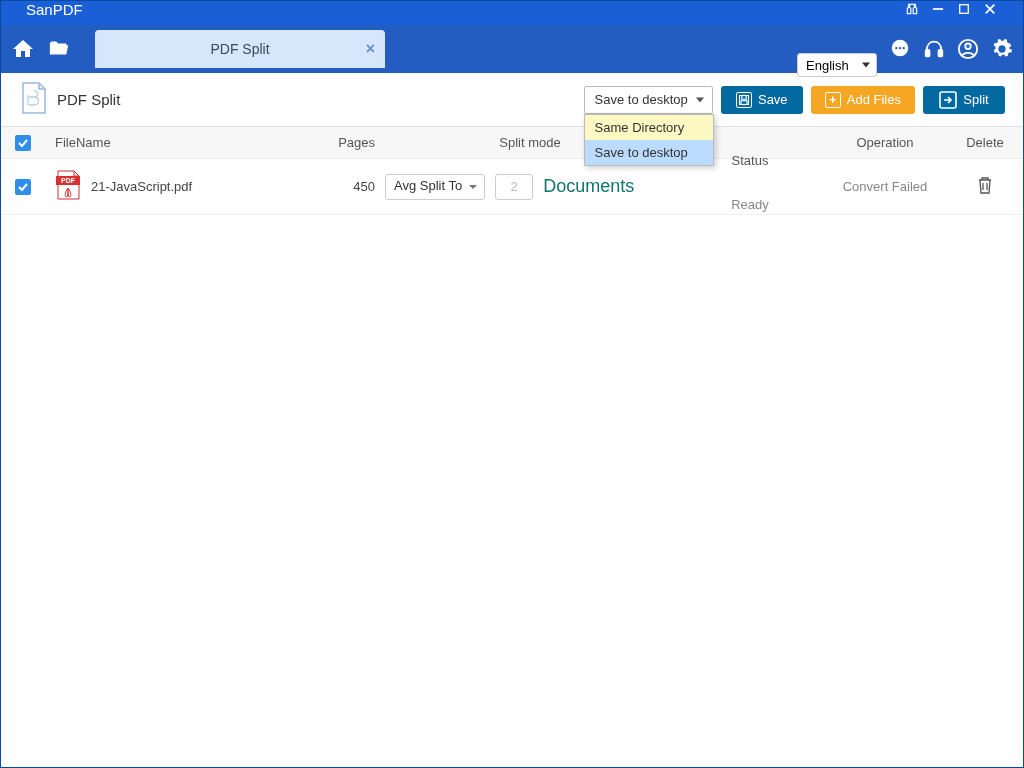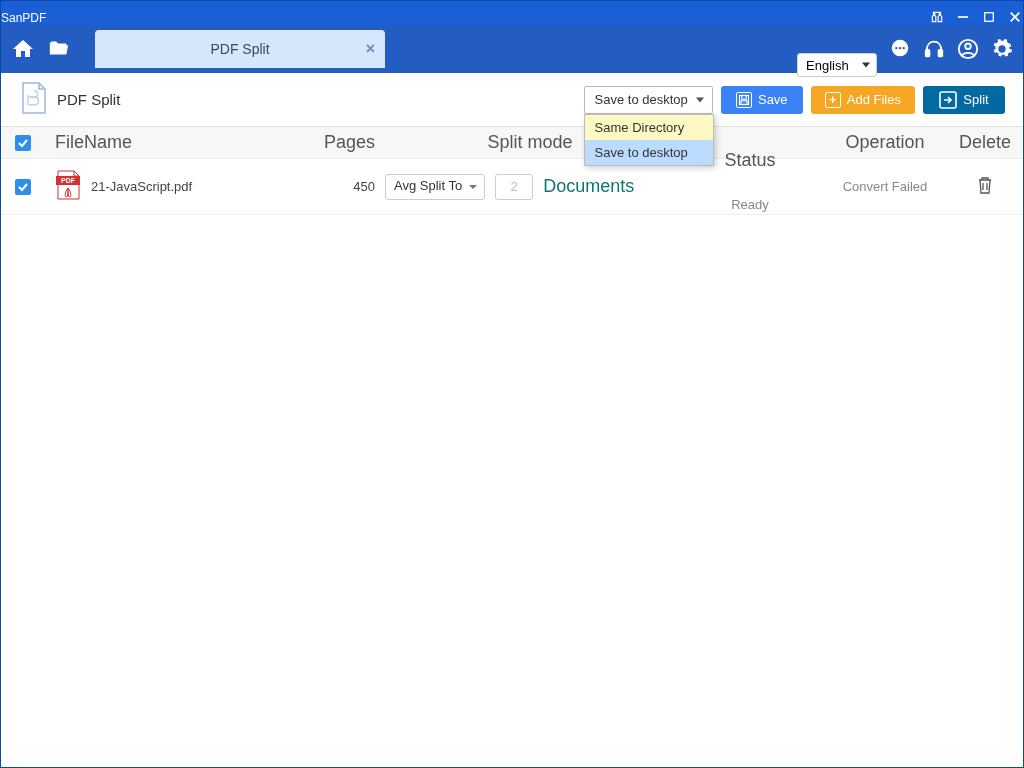--- a/index.html
+++ b/index.html
@@ -1,18 +1,18 @@
 <!DOCTYPE html>
 <html><head>
 <meta charset="utf-8">
 <style>
   * { box-sizing: border-box; margin: 0; padding: 0; font-family: "Segoe UI", Arial, sans-serif; }
   body { width: 1024px; height: 768px; overflow: hidden; background: #fff; border: 1px solid #0a4aa0; }
   
-  .titlebar { height: 24px; background: #1a5fd6; display: flex; align-items: flex-end; padding: 0 0; color: #fff; font-size: 12px; }
+  .titlebar { height: 24px; background: #1a5fd6; display: flex; align-items: flex-start; padding: 0 25px; color: #fff; font-size: 15px; }
   .titlebar-title { flex: 1; }
   .titlebar-controls { display: flex; gap: 10px; align-items: center; }
   .titlebar-controls span { cursor: pointer; display: inline-flex; align-items: center; justify-content: center; width: 16px; height: 16px; }
   
   .header { height: 48px; background: #245dc1; display: flex; align-items: center; padding: 0 10px; }
   .header-left { display: flex; align-items: center; gap: 12px; }
   .home-icon, .folder-icon { width: 24px; height: 24px; color: #fff; cursor: pointer; }
   .tab { margin-left: 12px; background: #d6e6fb; height: 38px; min-width: 290px; display: flex; align-items: center; justify-content: center; position: relative; border-radius: 4px 4px 0 0; padding: 0 30px; cursor: default; align-self: flex-end; }
   .tab-label { color: #3a4a5c; font-size: 14px; }
   .tab-close { position: absolute; right: 10px; top: 50%; transform: translateY(-50%); color: #6a8ec8; font-size: 16px; cursor: pointer; font-weight: bold; }
@@ -25,27 +25,27 @@
   .toolbar-left { display: flex; align-items: center; gap: 10px; }
   .pdf-outline-icon { width: 28px; height: 34px; }
   .toolbar-title { font-size: 15px; color: #333; }
   .toolbar-right { margin-left: auto; display: flex; align-items: flex-start; gap: 8px; position: relative; }
   .save-dropdown { background: #fff; border: 1px solid #bbb; height: 28px; display: flex; align-items: center; padding: 0 24px 0 10px; font-size: 13px; color: #333; border-radius: 2px; position: relative; min-width: 120px; cursor: pointer; }
   .save-dropdown::after { content: ""; position: absolute; right: 8px; top: 50%; transform: translateY(-50%); border-left: 4px solid transparent; border-right: 4px solid transparent; border-top: 5px solid #555; }
   .dropdown-menu { position: absolute; top: 28px; left: 0; background: #fef9c3; border: 1px solid #bbb; box-shadow: 2px 2px 6px rgba(0,0,0,0.2); min-width: 130px; z-index: 10; }
   .dropdown-item { padding: 5px 10px; font-size: 13px; color: #333; cursor: pointer; }
   .dropdown-item.selected { background: #bcdcff; }
   .btn { height: 28px; border: none; border-radius: 3px; color: #fff; font-size: 13px; padding: 0 14px; display: inline-flex; align-items: center; gap: 6px; cursor: pointer; }
-  .btn-save { background: #3b82f6; min-width: 82px; justify-content: center; }
+  .btn-save { background: #0369a1; min-width: 82px; justify-content: center; }
   .btn-add { background: #f5a623; }
   .btn-split { background: #0369a1; min-width: 82px; justify-content: center; }
   .btn-icon { width: 16px; height: 16px; display: inline-flex; align-items: center; justify-content: center; border: 1.5px solid #fff; border-radius: 2px; font-weight: bold; font-size: 12px; }
   .btn-icon-arrow { width: 18px; height: 18px; display: inline-flex; align-items: center; justify-content: center; }
   
-  .table-header { height: 32px; background: #f7f7f7; border-bottom: 1px solid #ececec; display: flex; align-items: center; font-size: 18px; color: #555; }
+  .table-header { height: 32px; background: #f7f7f7; border-bottom: 1px solid #ececec; display: flex; align-items: center; font-size: 13px; color: #555; }
   .col-check { width: 44px; display: flex; justify-content: center; }
   .col-name { flex: 0 0 250px; padding-left: 10px; }
   .col-pages { flex: 0 0 80px; text-align: right; }
   .col-mode { flex: 0 0 310px; text-align: center; }
   .col-status { flex: 0 0 130px; text-align: center; margin-top: 36px; }
   .col-op { flex: 0 0 140px; text-align: center; }
   .col-del { flex: 0 0 60px; text-align: center; }
   
   .row { height: 56px; display: flex; align-items: center; border-bottom: 1px solid #f0f0f0; font-size: 13px; color: #444; }
   .checkbox { width: 16px; height: 16px; background: #2f8fe8; border-radius: 2px; display: inline-flex; align-items: center; justify-content: center; cursor: pointer; }

